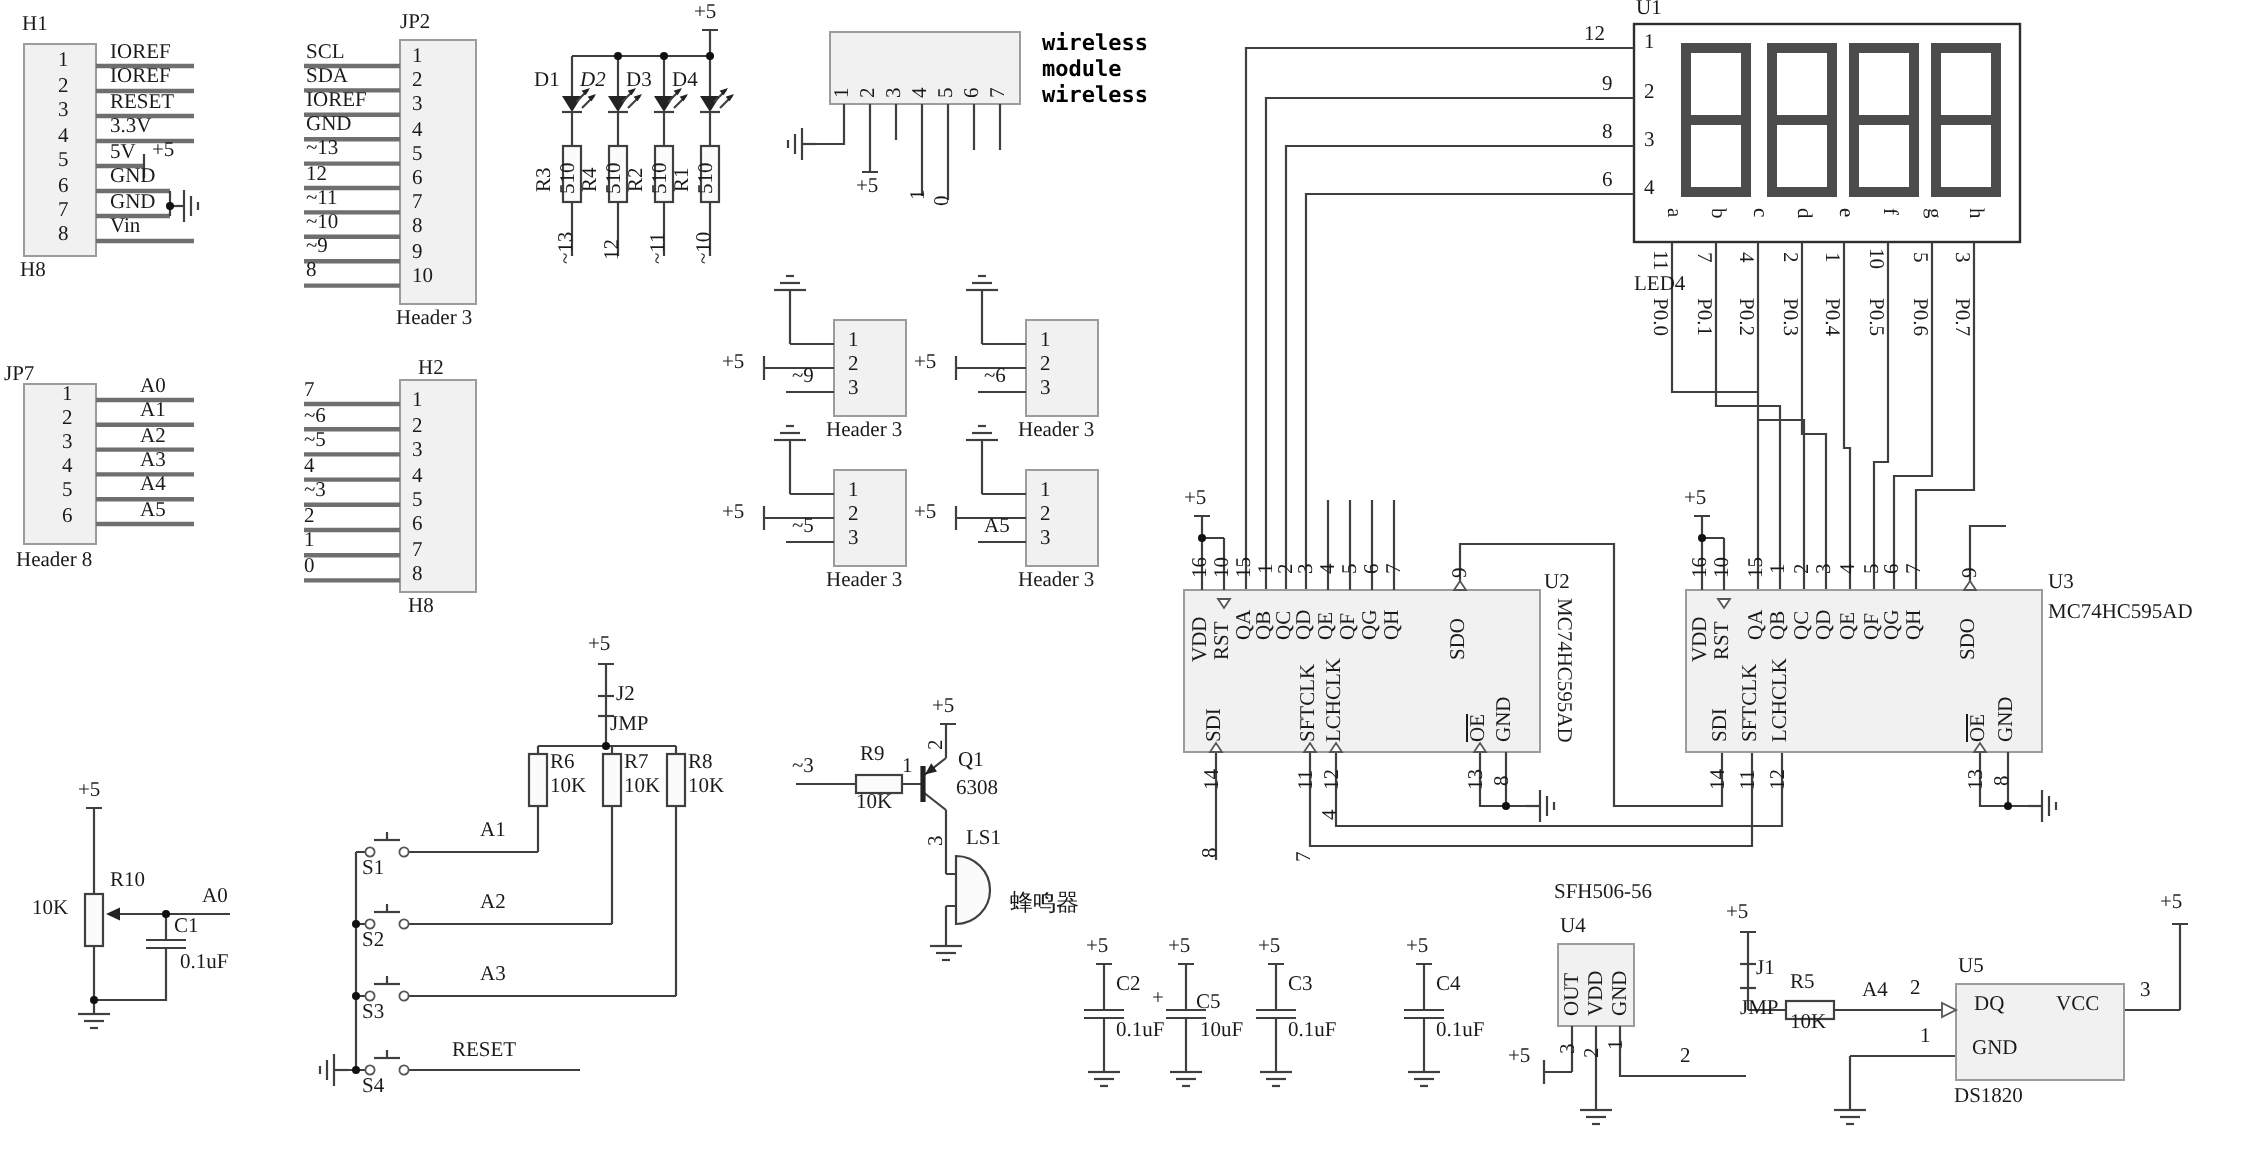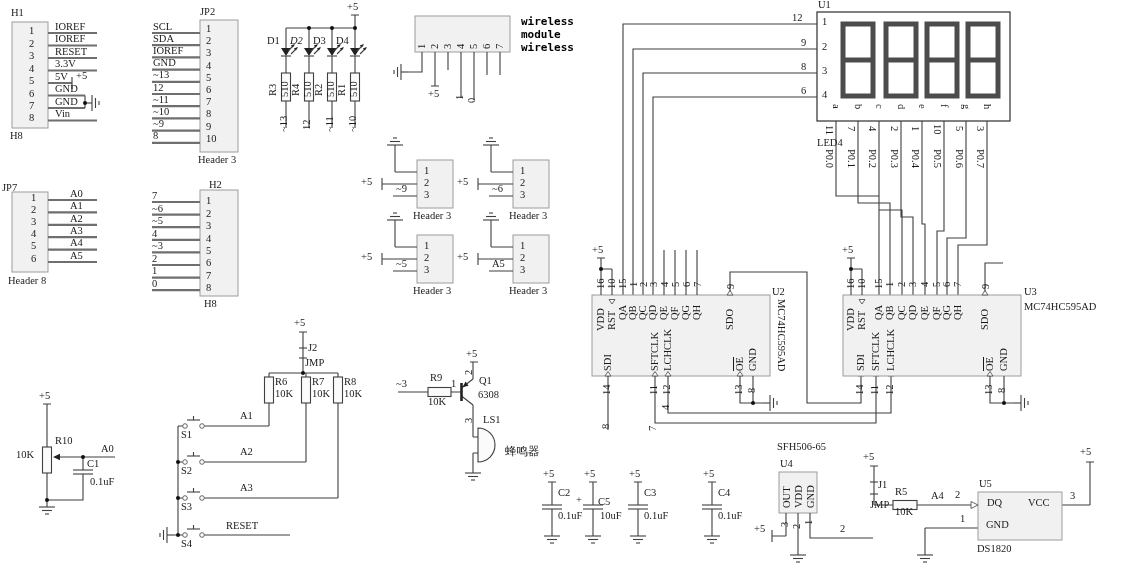--- a/index.html
+++ b/index.html
@@ -521,21 +521,21 @@
       <span class="lb" style="left: 584px; top: 469px;">+5</span>
       <span class="lb" style="left: 576px; top: 495px;">+</span>
       <span class="lb" style="left: 598px; top: 497px;">C5</span>
       <span class="lb" style="left: 600px; top: 511px;">10uF</span>
       <span class="lb" style="left: 629px; top: 469px;">+5</span>
       <span class="lb" style="left: 644px; top: 488px;">C3</span>
       <span class="lb" style="left: 644px; top: 511px;">0.1uF</span>
       <span class="lb" style="left: 703px; top: 469px;">+5</span>
       <span class="lb" style="left: 718px; top: 488px;">C4</span>
       <span class="lb" style="left: 718px; top: 511px;">0.1uF</span>
-      <span class="lb" style="left: 777px; top: 442px;">SFH506-65</span>
+      <span class="lb" style="left: 777px; top: 442px;">SFH506-56</span>
       <span class="lb" style="left: 780px; top: 459px;">U4</span>
       <span class="lb" style="left: 782px; top: 508px; transform: rotate(-90deg);">OUT</span>
       <span class="lb" style="left: 794px; top: 508px; transform: rotate(-90deg);">VDD</span>
       <span class="lb" style="left: 806px; top: 508px; transform: rotate(-90deg);">GND</span>
       <span class="lb" style="left: 780px; top: 527px; transform: rotate(-90deg);">3</span>
       <span class="lb" style="left: 792px; top: 529px; transform: rotate(-90deg);">2</span>
       <span class="lb" style="left: 804px; top: 525px; transform: rotate(-90deg);">1</span>
       <span class="lb" style="left: 754px; top: 524px;">+5</span>
       <span class="lb" style="left: 840px; top: 524px;">2</span>
       <span class="lb" style="left: 863px; top: 452px;">+5</span>

